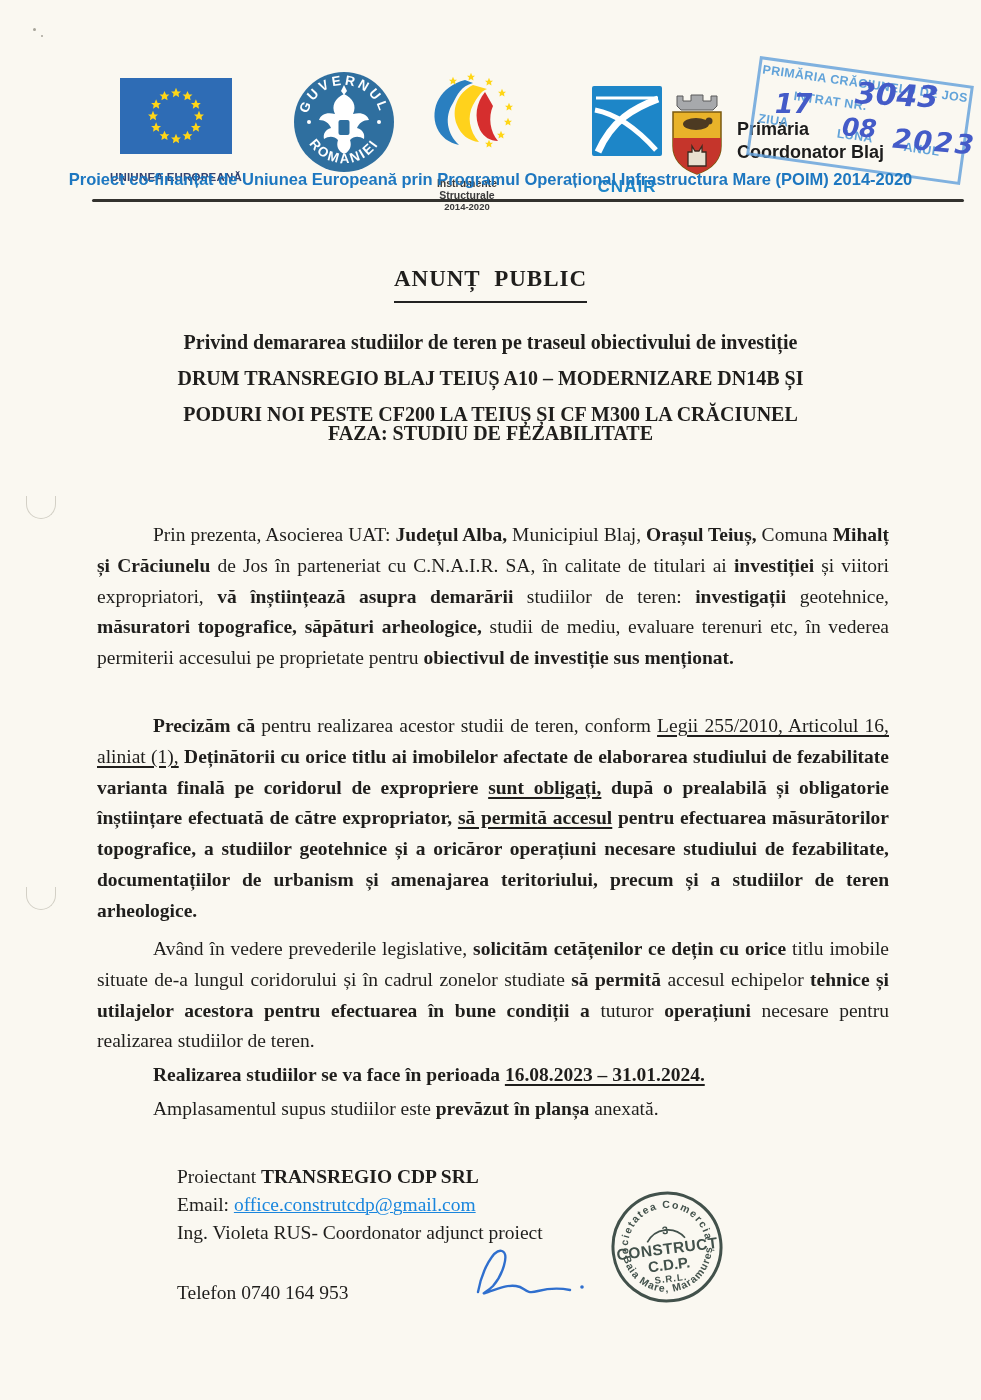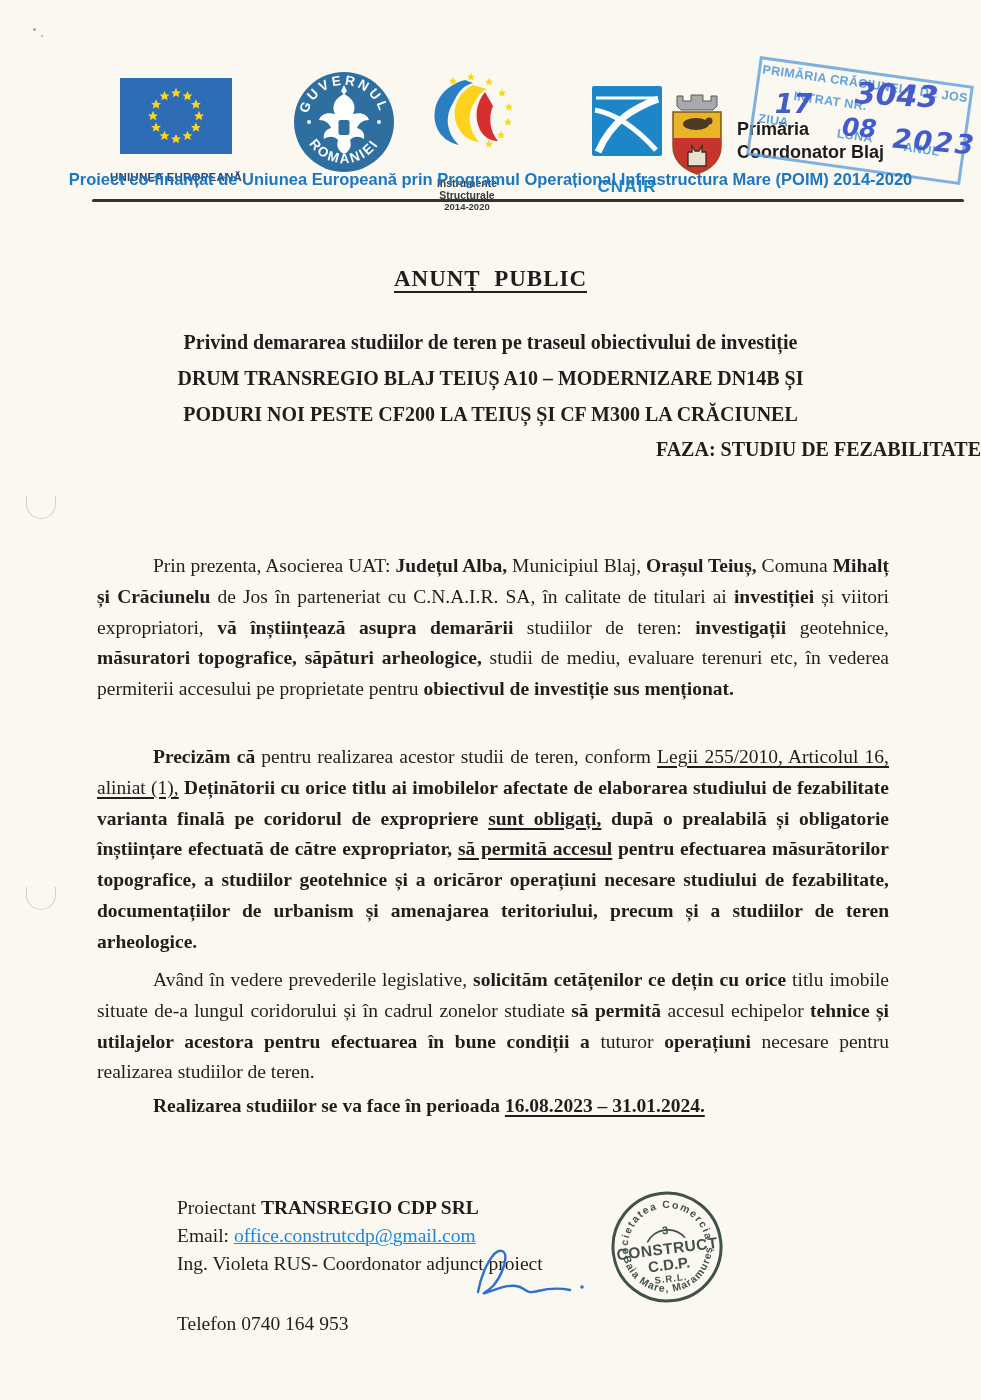--- a/index.html
+++ b/index.html
@@ -39,26 +39,26 @@
   .hw-nr{top:2px;left:96px;font-size:30px;transform:rotate(-5deg);}
   .hw-ziua{top:26px;left:18px;font-size:27px;transform:rotate(-8deg);}
   .hw-luna{top:42px;left:88px;font-size:25px;transform:rotate(-4deg);}
   .hw-anul{top:44px;left:140px;font-size:27px;transform:rotate(-3deg);letter-spacing:2px;}
   
   .cofinance{position:absolute;left:0;right:0;top:170px;text-align:center;
              font-family:"Liberation Sans",sans-serif;font-weight:bold;font-size:16.5px;color:var(--accent);}
   .rule{position:absolute;left:92px;top:199px;width:872px;height:3px;background:#33322e;border-radius:2px;}
   
   .title{position:absolute;left:0;right:0;top:266px;text-align:center;font-size:23px;font-weight:bold;letter-spacing:1px;}
-  .title span{white-space:pre;border-bottom:2.5px solid #222;padding-bottom:0;}
+  .title span{white-space:pre;border-bottom:2.5px solid #222;padding-bottom:10px;}
   .subtitle{position:absolute;left:60px;right:60px;top:324px;text-align:center;font-size:20px;font-weight:bold;line-height:36px;}
-  .phase{position:absolute;left:0;right:0;top:438px;text-align:right;font-size:20px;font-weight:bold;}
+  .phase{position:absolute;left:0;right:0;top:422px;text-align:center;font-size:20px;font-weight:bold;}
   
   #doc-body{position:absolute;left:97px;top:0;width:792px;height:1400px;}
-  .block{position:absolute;width:792px;font-size:19.5px;line-height:30.8px;margin-top:31px;}
+  .block{position:absolute;width:792px;font-size:19.5px;line-height:30.8px;}
   .justify{text-align:justify;}
   .indent{text-indent:56px;}
   .b{font-weight:bold;}
   .u{text-decoration:underline;text-decoration-thickness:1.6px;text-underline-offset:3px;}
   .link{color:var(--link);text-decoration:underline;text-decoration-thickness:1.4px;}
   
   .signature{position:absolute;left:466px;top:1240px;}
   .company-stamp{position:absolute;left:604px;top:1184px;transform:rotate(-7deg);}
   
   .scan-dot{position:absolute;width:3px;height:3px;border-radius:50%;background:#a7a49a;}
@@ -186,20 +186,21 @@
     <div>DRUM TRANSREGIO BLAJ TEIUȘ A10 – MODERNIZARE DN14B ȘI</div>
     <div>PODURI NOI PESTE CF200 LA TEIUȘ ȘI CF M300 LA CRĂCIUNEL</div>
   </div>
   <div class="phase">FAZA: STUDIU DE FEZABILITATE</div>
 
   <div id="doc-body">
       <div class="block indent justify" style="top: 520px;"><span>Prin prezenta, Asocierea UAT: </span><span class="b">Județul Alba,</span><span> Municipiul Blaj, </span><span class="b">Orașul Teiuș,</span><span> Comuna </span><span class="b">Mihalț și Crăciunelu</span><span> de Jos în parteneriat cu C.N.A.I.R. SA, în calitate de titulari ai </span><span class="b">investiției</span><span> și viitori expropriatori, </span><span class="b">vă înștiințează asupra demarării</span><span> studiilor de teren: </span><span class="b">investigații</span><span> geotehnice, </span><span class="b">măsuratori topografice,</span><span> </span><span class="b">săpături arheologice,</span><span> studii de mediu, evaluare terenuri etc,  în vederea permiterii accesului pe proprietate pentru </span><span class="b">obiectivul de investiție sus menționat.</span></div>
       <div class="block indent justify" style="top: 711px;"><span class="b">Precizăm că</span><span> pentru realizarea acestor studii de teren, conform </span><span class="u">Legii 255/2010, Articolul 16, aliniat (1),</span><span> </span><span class="b">Deținătorii cu orice titlu ai imobilelor afectate de elaborarea studiului de fezabilitate varianta finală pe coridorul de expropriere </span><span class="b u">sunt obligați,</span><span class="b"> după o prealabilă și obligatorie înștiințare efectuată de către expropriator, </span><span class="b u">să permită accesul</span><span class="b"> pentru efectuarea măsurătorilor topografice, a studiilor geotehnice și a oricăror operațiuni necesare studiului de fezabilitate, documentațiilor de urbanism și amenajarea teritoriului, precum și a studiilor de teren arheologice.</span></div>
       <div class="block indent justify" style="top: 934px;"><span>Având în vedere prevederile legislative, </span><span class="b">solicităm cetățenilor ce dețin cu orice</span><span> titlu imobile situate de-a lungul coridorului și în cadrul zonelor studiate </span><span class="b">să permită</span><span> accesul echipelor </span><span class="b">tehnice și utilajelor acestora pentru efectuarea în bune condiții a</span><span> tuturor </span><span class="b">operațiuni</span><span> necesare pentru realizarea studiilor de teren.</span></div>
       <div class="block indent" style="top: 1060px;"><span class="b">Realizarea studiilor se va face în perioada </span><span class="b u">16.08.2023 – 31.01.2024.</span></div>
+      <div class="block indent" style="top: 1094px;"><span>Amplasamentul supus studiilor este </span><span class="b">prevăzut în planșa</span><span> anexată.</span></div>
       <div class="block" style="top: 1162px; left: 80px;"><span>Proiectant </span><span class="b">TRANSREGIO CDP SRL</span></div>
       <div class="block" style="top: 1218px; left: 80px;"><span>Ing. Violeta RUS- Coordonator adjunct proiect</span></div>
       <div class="block" style="top: 1190px; left: 80px;"><span>Email: </span><span class="link">office.construtcdp@gmail.com</span></div>
       <div class="block" style="top: 1278px; left: 80px;"><span>Telefon 0740 164 953</span></div>
     </div>
 
   <svg class="signature" width="130" height="70" viewBox="0 0 130 70">
     <path d="M12 52 C16 30 28 8 36 11 C44 14 36 36 27 46 C20 53 13 55 22 52 C34 48 40 45 50 46 C60 47 58 55 72 51 C84 48 94 48 104 50" stroke="var(--sig)" stroke-width="2.4" fill="none" stroke-linecap="round"></path>
     <circle cx="116" cy="47" r="1.8" fill="var(--sig)"></circle>
   </svg>

